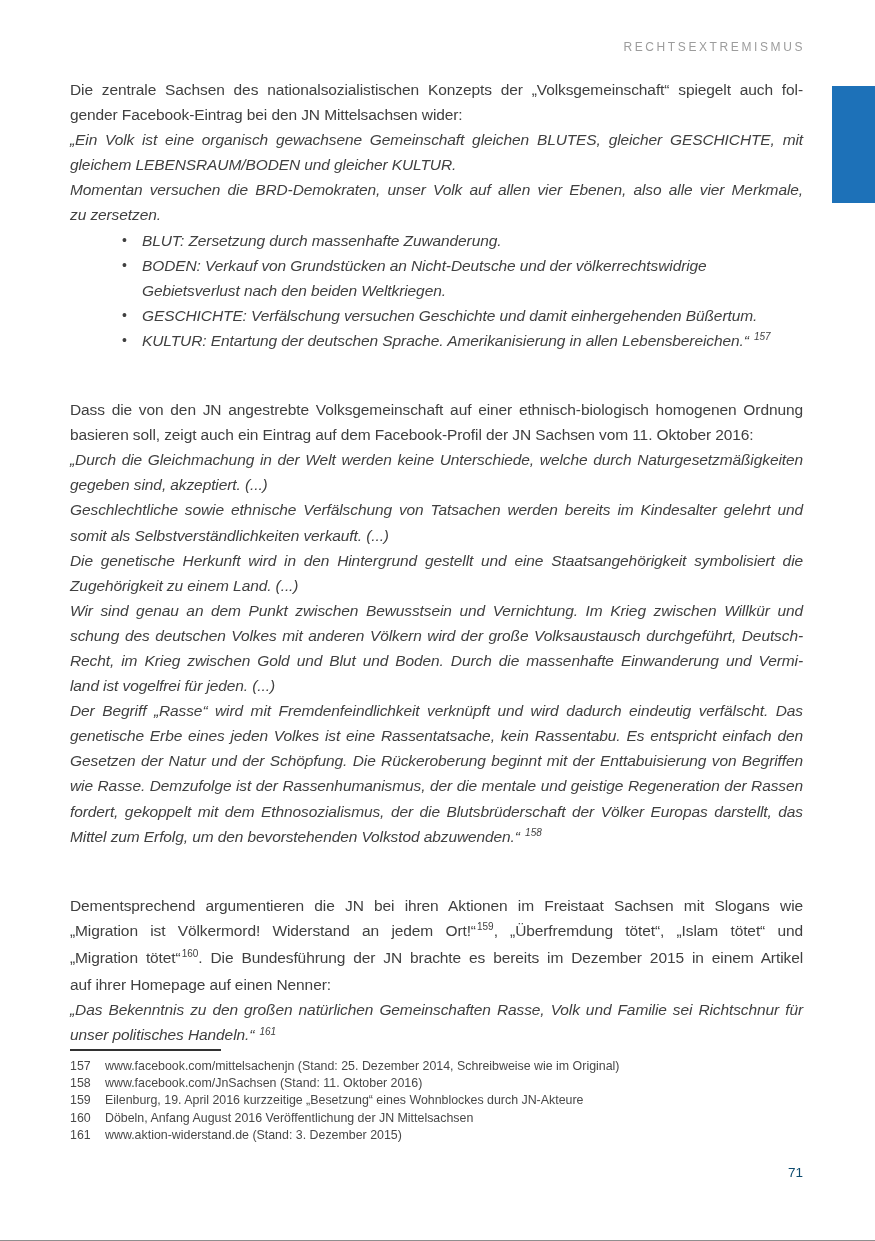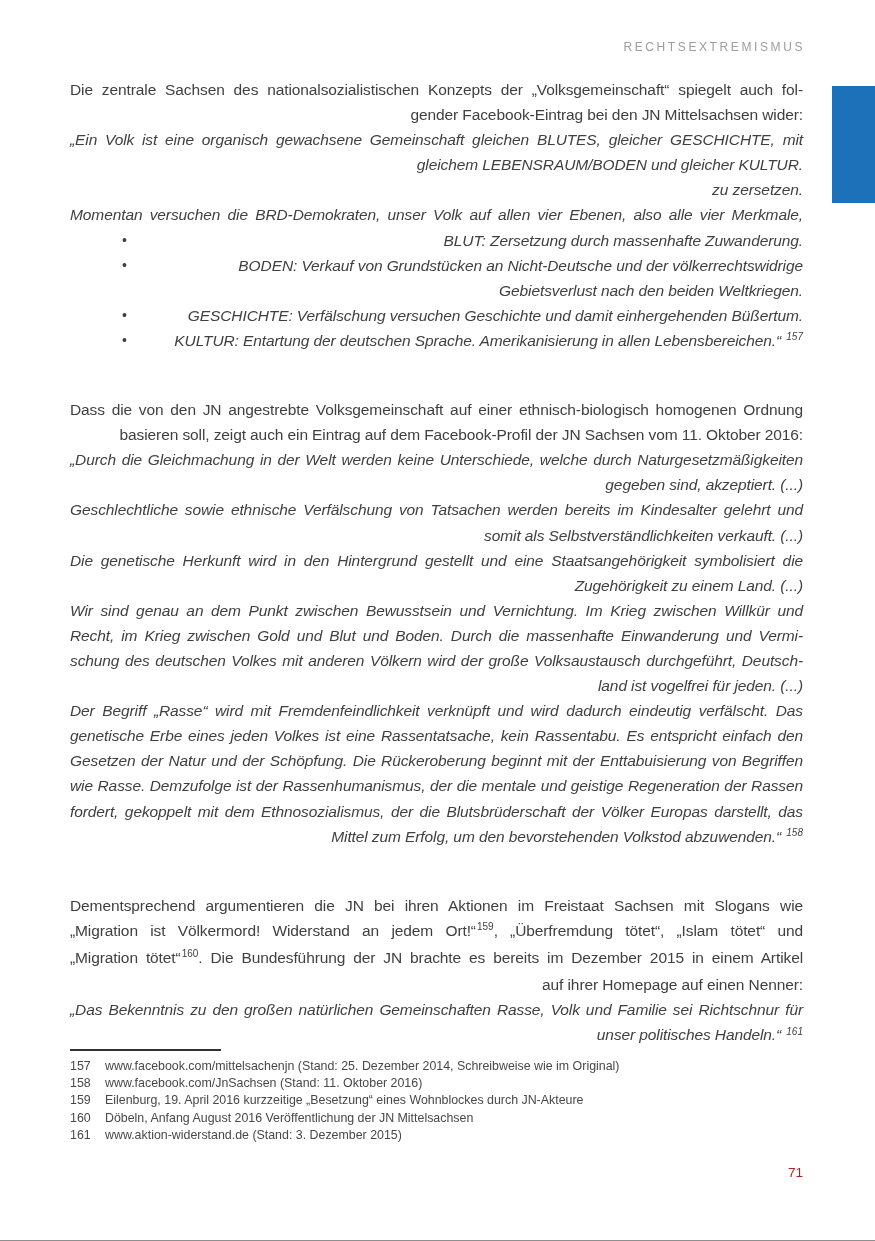--- a/index.html
+++ b/index.html
@@ -33,21 +33,21 @@
     left: 70px;
     top: 77px;
     width: 733px;
     font-size: 15.5px;
     line-height: 25.1px;
     color: #404040;
     letter-spacing: -0.1px;
   }
   .block.gap { margin-top: 42px; }
   .block.italic { font-style: italic; }
-  .line { text-align: right; position: relative; }
+  .line { text-align: left; position: relative; }
   .line.just { text-align: justify; text-align-last: justify; }
   .line.indent { padding-left: 72px; }
   .dot {
     position: absolute;
     left: 52px;
     top: 0;
     font-style: normal;
     font-size: 14px;
   }
   .sup {
@@ -72,21 +72,21 @@
     margin-bottom: 7px;
   }
   .fn { display: flex; }
   .fn-num { width: 35px; flex: 0 0 35px; }
   .fn-text { flex: 1; }
   .page-number {
     position: absolute;
     top: 1165px;
     right: 72px;
     font-size: 13.5px;
-    color: #b91c1c;
+    color: #0c4a6e;
   }
   .bottom-edge {
     position: absolute;
     left: 0;
     bottom: 0;
     width: 100%;
     height: 1px;
     background: #8f8f8f;
   }
 </style>
@@ -97,44 +97,44 @@
   <div class="running-head">RECHTSEXTREMISMUS</div>
   <div class="chapter-tab" style="background: rgb(29, 113, 184);"></div>
   <div class="doc-body" id="doc-body">
       <div class="block">
         <div class="line just"><span>Die zentrale Sachsen des nationalsozialistischen Konzepts der „Volksgemeinschaft“ spiegelt auch fol-</span></div>
         <div class="line"><span>gender Facebook-Eintrag bei den JN Mittelsachsen wider:</span></div>
       </div>
       <div class="block italic">
         <div class="line just"><span>„Ein Volk ist eine organisch gewachsene Gemeinschaft gleichen BLUTES, gleicher GESCHICHTE, mit</span></div>
         <div class="line"><span>gleichem LEBENSRAUM/BODEN und gleicher KULTUR.</span></div>
+        <div class="line just"><span>Momentan versuchen die BRD-Demokraten, unser Volk auf allen vier Ebenen, also alle vier Merkmale,</span></div>
         <div class="line"><span>zu zersetzen.</span></div>
-        <div class="line just"><span>Momentan versuchen die BRD-Demokraten, unser Volk auf allen vier Ebenen, also alle vier Merkmale,</span></div>
       </div>
       <div class="block italic">
         <div class="line indent"><span class="dot">•</span><span>BLUT: Zersetzung durch massenhafte Zuwanderung.</span></div>
         <div class="line indent"><span class="dot">•</span><span>BODEN: Verkauf von Grundstücken an Nicht-Deutsche und der völkerrechtswidrige</span></div>
         <div class="line indent"><span>Gebietsverlust nach den beiden Weltkriegen.</span></div>
         <div class="line indent"><span class="dot">•</span><span>GESCHICHTE: Verfälschung versuchen Geschichte und damit einhergehenden Büßertum.</span></div>
         <div class="line indent"><span class="dot">•</span><span>KULTUR: Entartung der deutschen Sprache. Amerikanisierung in allen Lebensbereichen.“ </span><span class="sup">157</span></div>
       </div>
       <div class="block gap">
         <div class="line just"><span>Dass die von den JN angestrebte Volksgemeinschaft auf einer ethnisch-biologisch homogenen Ordnung</span></div>
         <div class="line"><span>basieren soll, zeigt auch ein Eintrag auf dem Facebook-Profil der JN Sachsen vom 11. Oktober 2016:</span></div>
       </div>
       <div class="block italic">
         <div class="line just"><span>„Durch die Gleichmachung in der Welt werden keine Unterschiede, welche durch Naturgesetzmäßigkeiten</span></div>
         <div class="line"><span>gegeben sind, akzeptiert. (...)</span></div>
         <div class="line just"><span>Geschlechtliche sowie ethnische Verfälschung von Tatsachen werden bereits im Kindesalter gelehrt und</span></div>
         <div class="line"><span>somit als Selbstverständlichkeiten verkauft. (...)</span></div>
         <div class="line just"><span>Die genetische Herkunft wird in den Hintergrund gestellt und eine Staatsangehörigkeit symbolisiert die</span></div>
         <div class="line"><span>Zugehörigkeit zu einem Land. (...)</span></div>
         <div class="line just"><span>Wir sind genau an dem Punkt zwischen Bewusstsein und Vernichtung. Im Krieg zwischen Willkür und</span></div>
+        <div class="line just"><span>schung des deutschen Volkes mit anderen Völkern wird der große Volksaustausch durchgeführt, Deutsch-</span></div>
         <div class="line just"><span>Recht, im Krieg zwischen Gold und Blut und Boden. Durch die massenhafte Einwanderung und Vermi-</span></div>
-        <div class="line just"><span>schung des deutschen Volkes mit anderen Völkern wird der große Volksaustausch durchgeführt, Deutsch-</span></div>
         <div class="line"><span>land ist vogelfrei für jeden. (...)</span></div>
         <div class="line just"><span>Der Begriff „Rasse“ wird mit Fremdenfeindlichkeit verknüpft und wird dadurch eindeutig verfälscht. Das</span></div>
         <div class="line just"><span>genetische Erbe eines jeden Volkes ist eine Rassentatsache, kein Rassentabu. Es entspricht einfach den</span></div>
         <div class="line just"><span>Gesetzen der Natur und der Schöpfung. Die Rückeroberung beginnt mit der Enttabuisierung von Begriffen</span></div>
         <div class="line just"><span>wie Rasse. Demzufolge ist der Rassenhumanismus, der die mentale und geistige Regeneration der Rassen</span></div>
         <div class="line just"><span>fordert, gekoppelt mit dem Ethnosozialismus, der die Blutsbrüderschaft der Völker Europas darstellt, das</span></div>
         <div class="line"><span>Mittel zum Erfolg, um den bevorstehenden Volkstod abzuwenden.“ </span><span class="sup">158</span></div>
       </div>
       <div class="block gap">
         <div class="line just"><span>Dementsprechend argumentieren die JN bei ihren Aktionen im Freistaat Sachsen mit Slogans wie</span></div>

